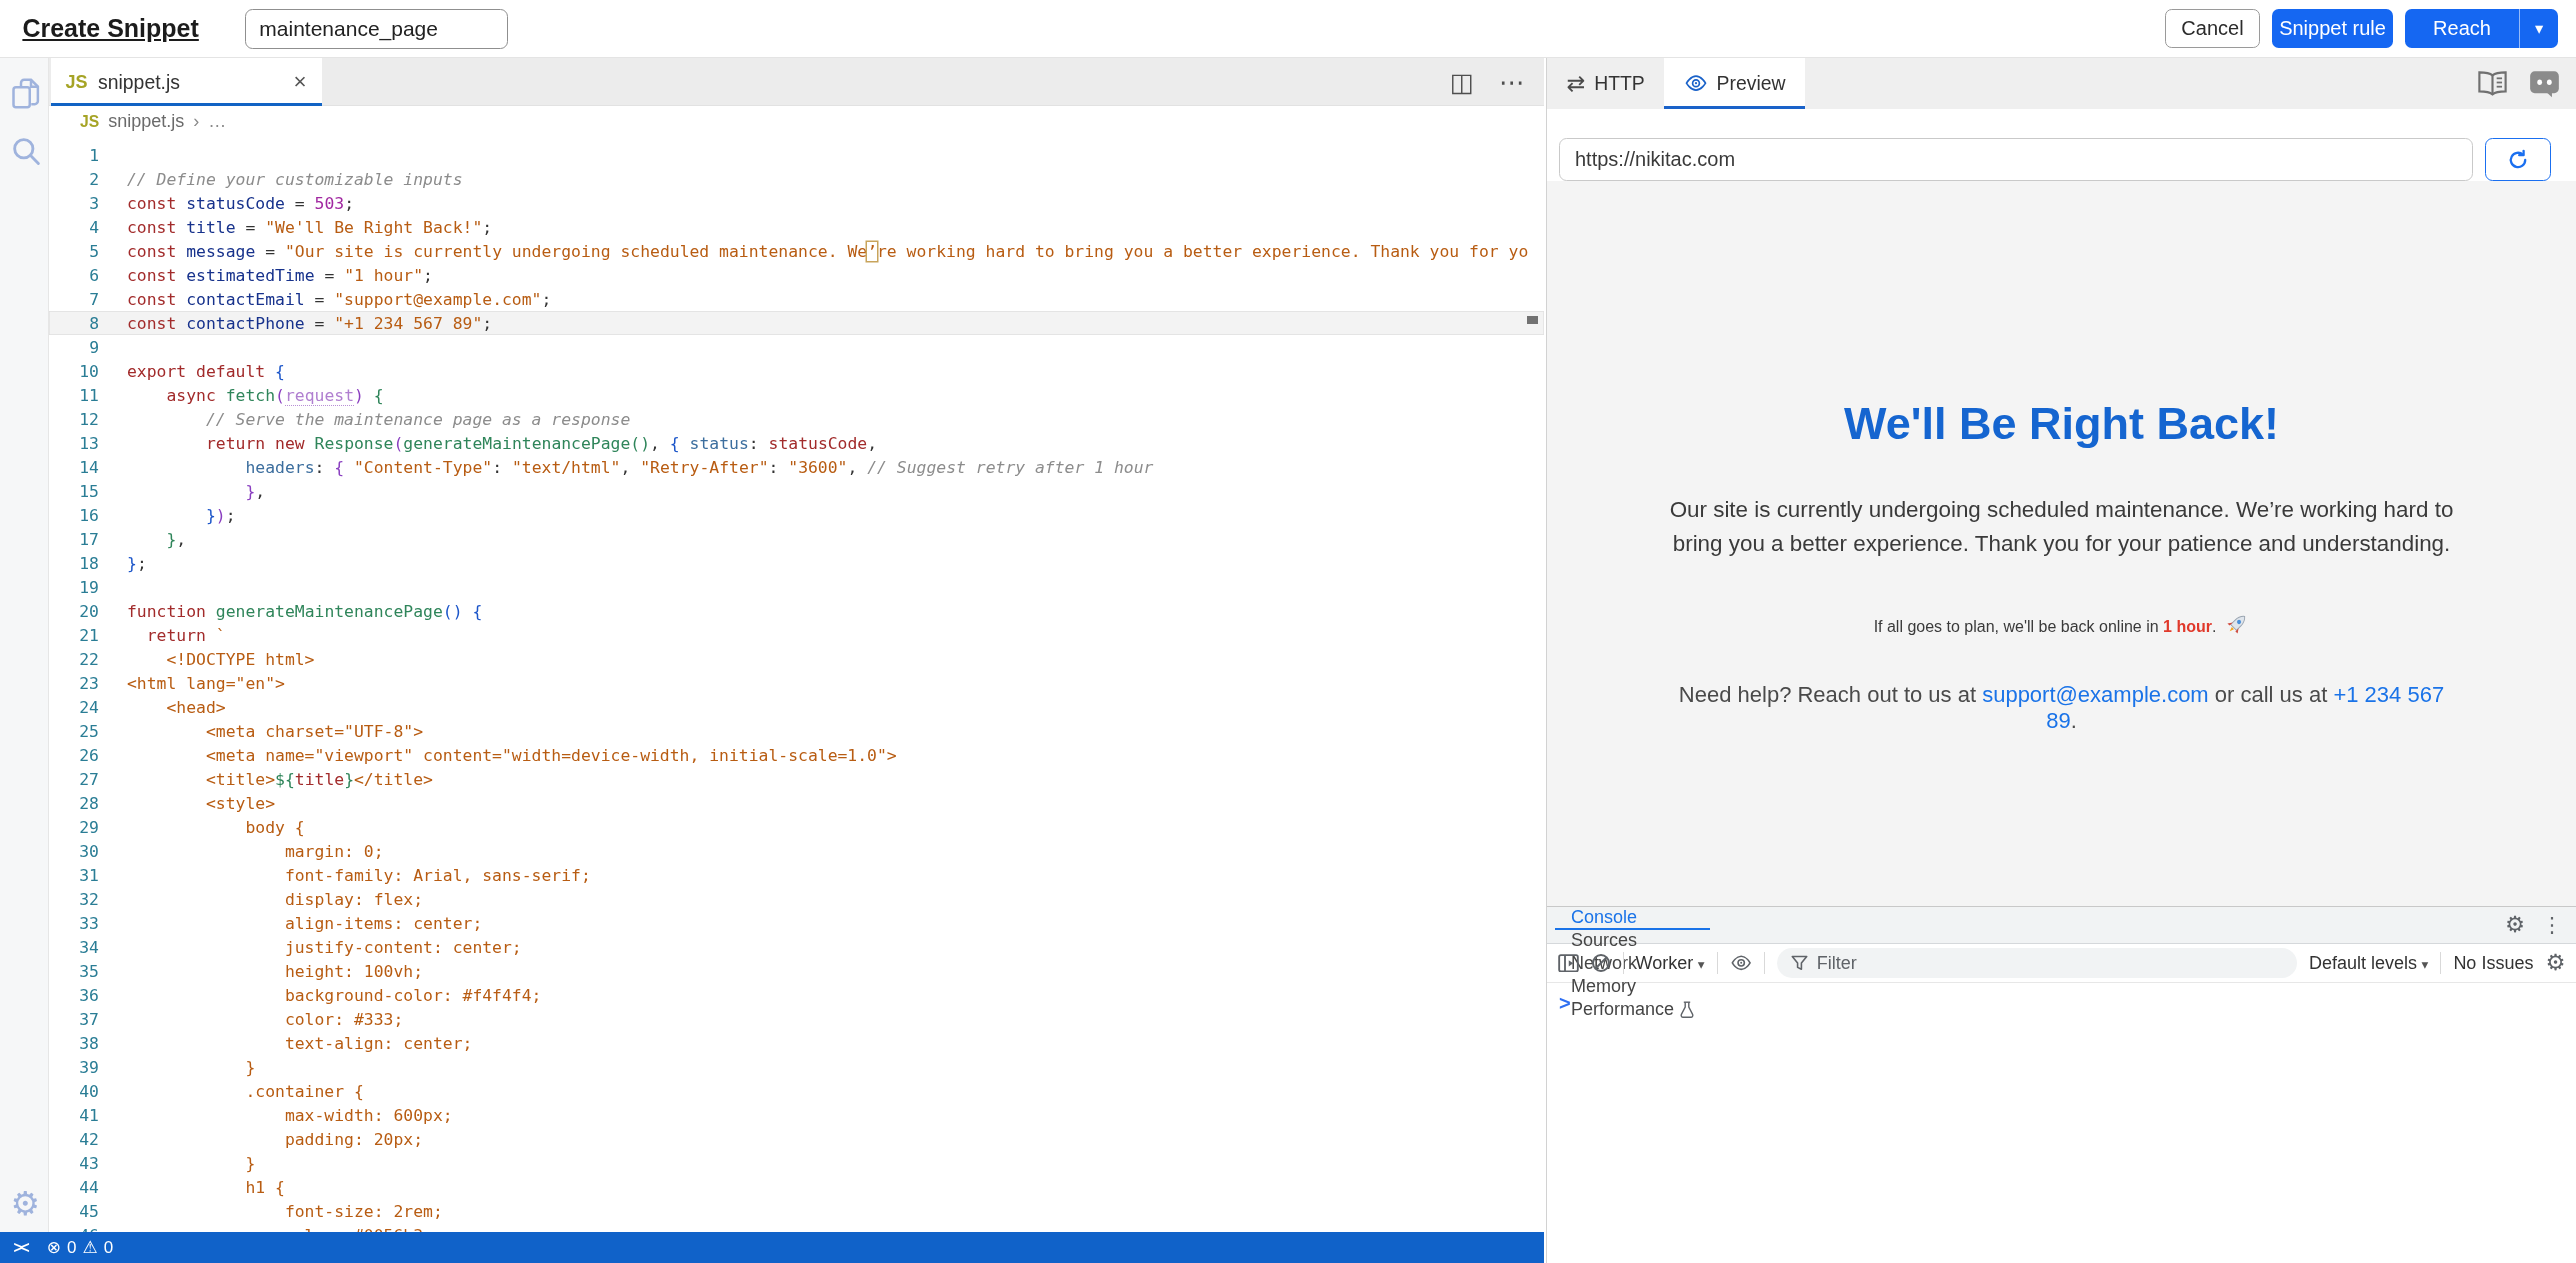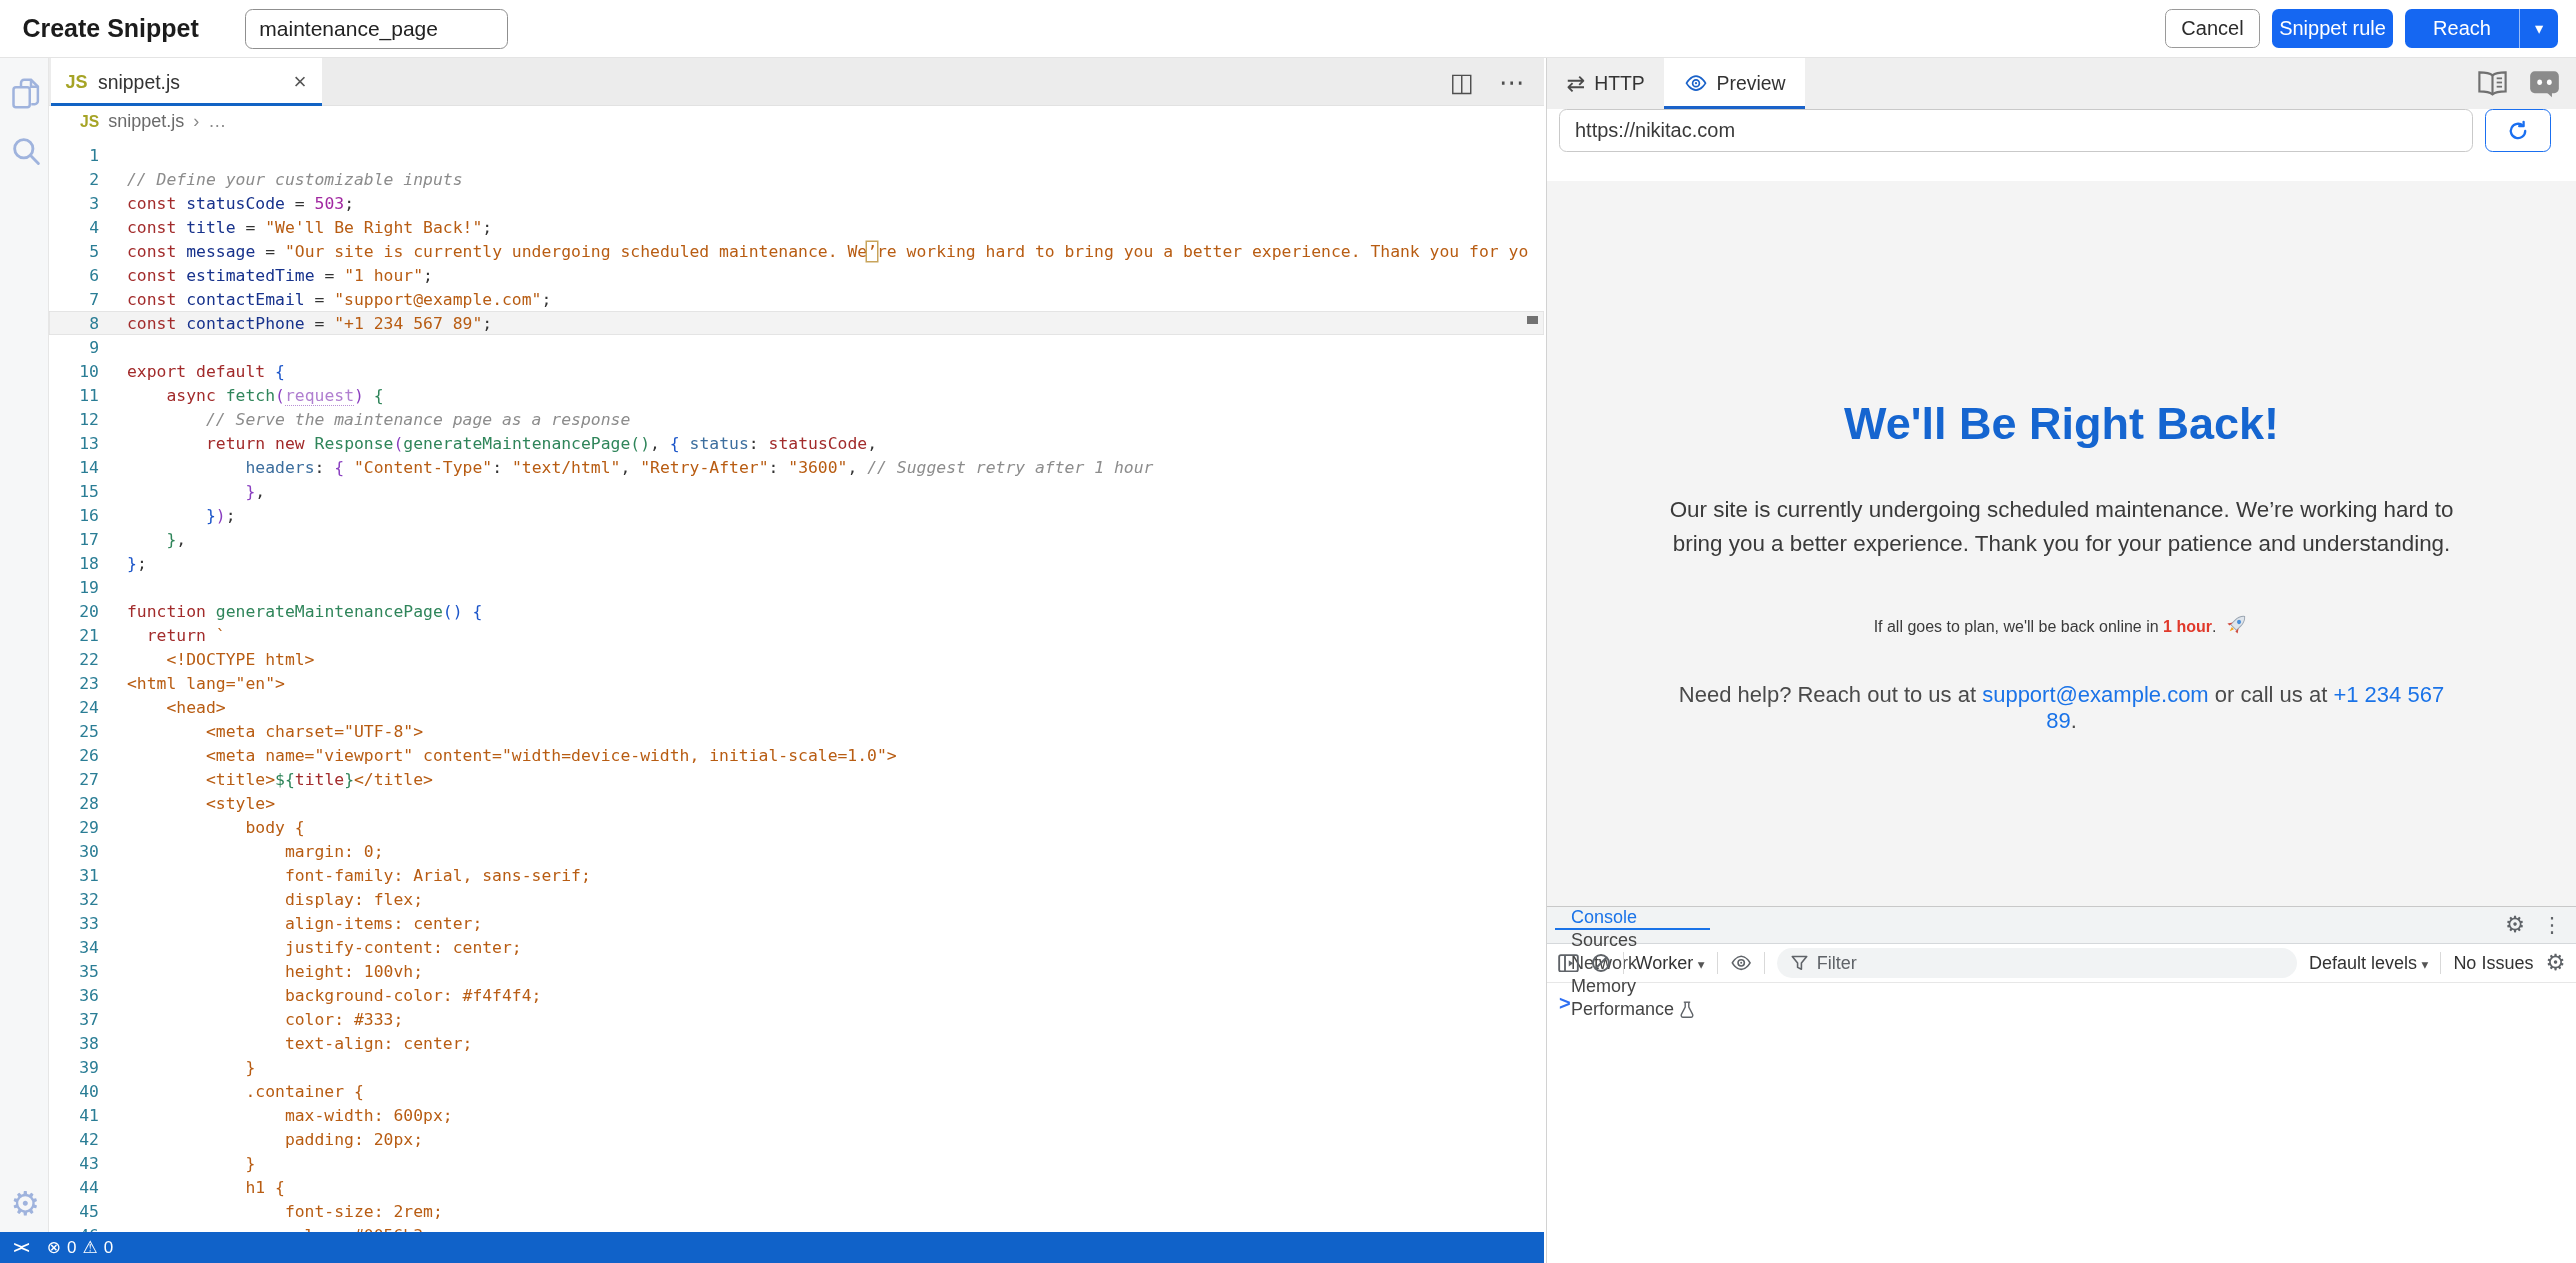--- a/index.html
+++ b/index.html
@@ -2,21 +2,21 @@
 <html style="font-size:12px"><head>
 <meta charset="utf-8">
 <style>
   * { margin:0; padding:0; box-sizing:border-box; }
   html,body { width:2576px; height:1263px; }
   body { font-family:"Liberation Sans", sans-serif; background:#fff; position:relative; overflow:hidden; color:#333; }
   svg { display:block; }
 
   
   .app-header { position:absolute; left:0; top:0; width:2576px; height:58px; background:#fff; border-bottom:1.5px solid #e4e4e4; display:flex; align-items:center; }
-  .app-title { font-size:25px; font-weight:bold; color:#1c1c1c; margin-left:22.4px; }
+  .app-title { font-size:25px; font-weight:bold; color:#1c1c1c; margin-left:22.4px;text-decoration:underline; }
   .snippet-name-input { margin-left:46px; width:263px; height:40px; border:1.5px solid #8f8f8f; border-radius:7.5px; font-size:21px; color:#222; padding:0 13.5px; outline:none; font-family:"Liberation Sans",sans-serif; }
   .header-actions { margin-left:auto; margin-right:18px; display:flex; gap:12px; align-items:center; }
   .btn { height:39px; display:flex; align-items:center; justify-content:center; font-size:20px; border-radius:6.7px; cursor:pointer; }
   .btn-cancel { width:95px; background:#fff; border:1.5px solid #9a9a9a; color:#2c2c2c; }
   .btn-blue { background:#1567f2; color:#fff; border:none; }
   .btn-rule { width:121px; }
   .deploy-split { display:flex; }
   .deploy-main { width:114px; border-radius:6.7px 0 0 6.7px; }
   .deploy-caret { width:39px; border-radius:0 6.7px 6.7px 0; border-left:1.5px solid rgba(255,255,255,.55); font-size:16.4px; }
 
@@ -62,21 +62,21 @@
 
   
   .right-pane { position:absolute; left:1546px; top:58px; width:1030px; height:1205px; background:#fff; border-left:1.5px solid #d2d2d2; }
   .rp-tabs { position:absolute; left:0; right:0; top:0; height:51px; background:#efefef; display:flex; align-items:stretch; }
   .rp-tab { display:flex; align-items:center; gap:9px; padding:0 19.4px; font-size:19.4px; color:#333; position:relative; }
   .rp-tab.active { background:#fff; }
   .rp-tab.active::after { content:""; position:absolute; left:0; right:0; bottom:0; height:3px; background:#1a62c9; }
   .rp-tab .swap { font-size:22.4px; color:#4a4a4a; }
   .rp-header-icons { margin-left:auto; display:flex; align-items:center; gap:21px; padding-right:16.4px; }
 
-  .rp-url-row { position:absolute; left:0; right:13px; top:51px; height:72px; background:#fff; display:flex; align-items:flex-start; gap:12px; padding:0 12px; }
+  .rp-url-row { position:absolute; left:0; right:13px; top:51px; height:72px; background:#fff; display:flex; align-items:flex-end; gap:12px; padding:0 12px; }
   .url-input { flex:1; height:43px; border:1.5px solid #c9c9c9; border-radius:7.5px; font-size:20px; color:#3a3a3a; padding:0 15px; outline:none; font-family:"Liberation Sans",sans-serif; }
   .refresh-btn { width:66px; height:43px; border:1.9px solid #1a6ff0; border-radius:7.5px; background:#fff; display:flex; align-items:center; justify-content:center; }
 
   .rp-preview { position:absolute; left:0; right:0; top:123px; height:725px; background:#f4f4f4; display:flex; align-items:center; justify-content:center; }
   .pv-content { max-width:800px; text-align:center; padding-top:45px; }
   .pv-h1 { font-size:45px; font-weight:bold; color:#1565d0; margin-bottom:43px; }
   .pv-msg { font-size:22.4px; color:#3a3a3a; line-height:34px; margin-bottom:51px; }
   .pv-eta { font-size:16px; color:#3a3a3a; margin-bottom:46px; }
   .pv-eta .eta-strong { color:#e0392b; font-weight:bold; }
   .pv-help { font-size:22px; color:#4a4a4a; }

